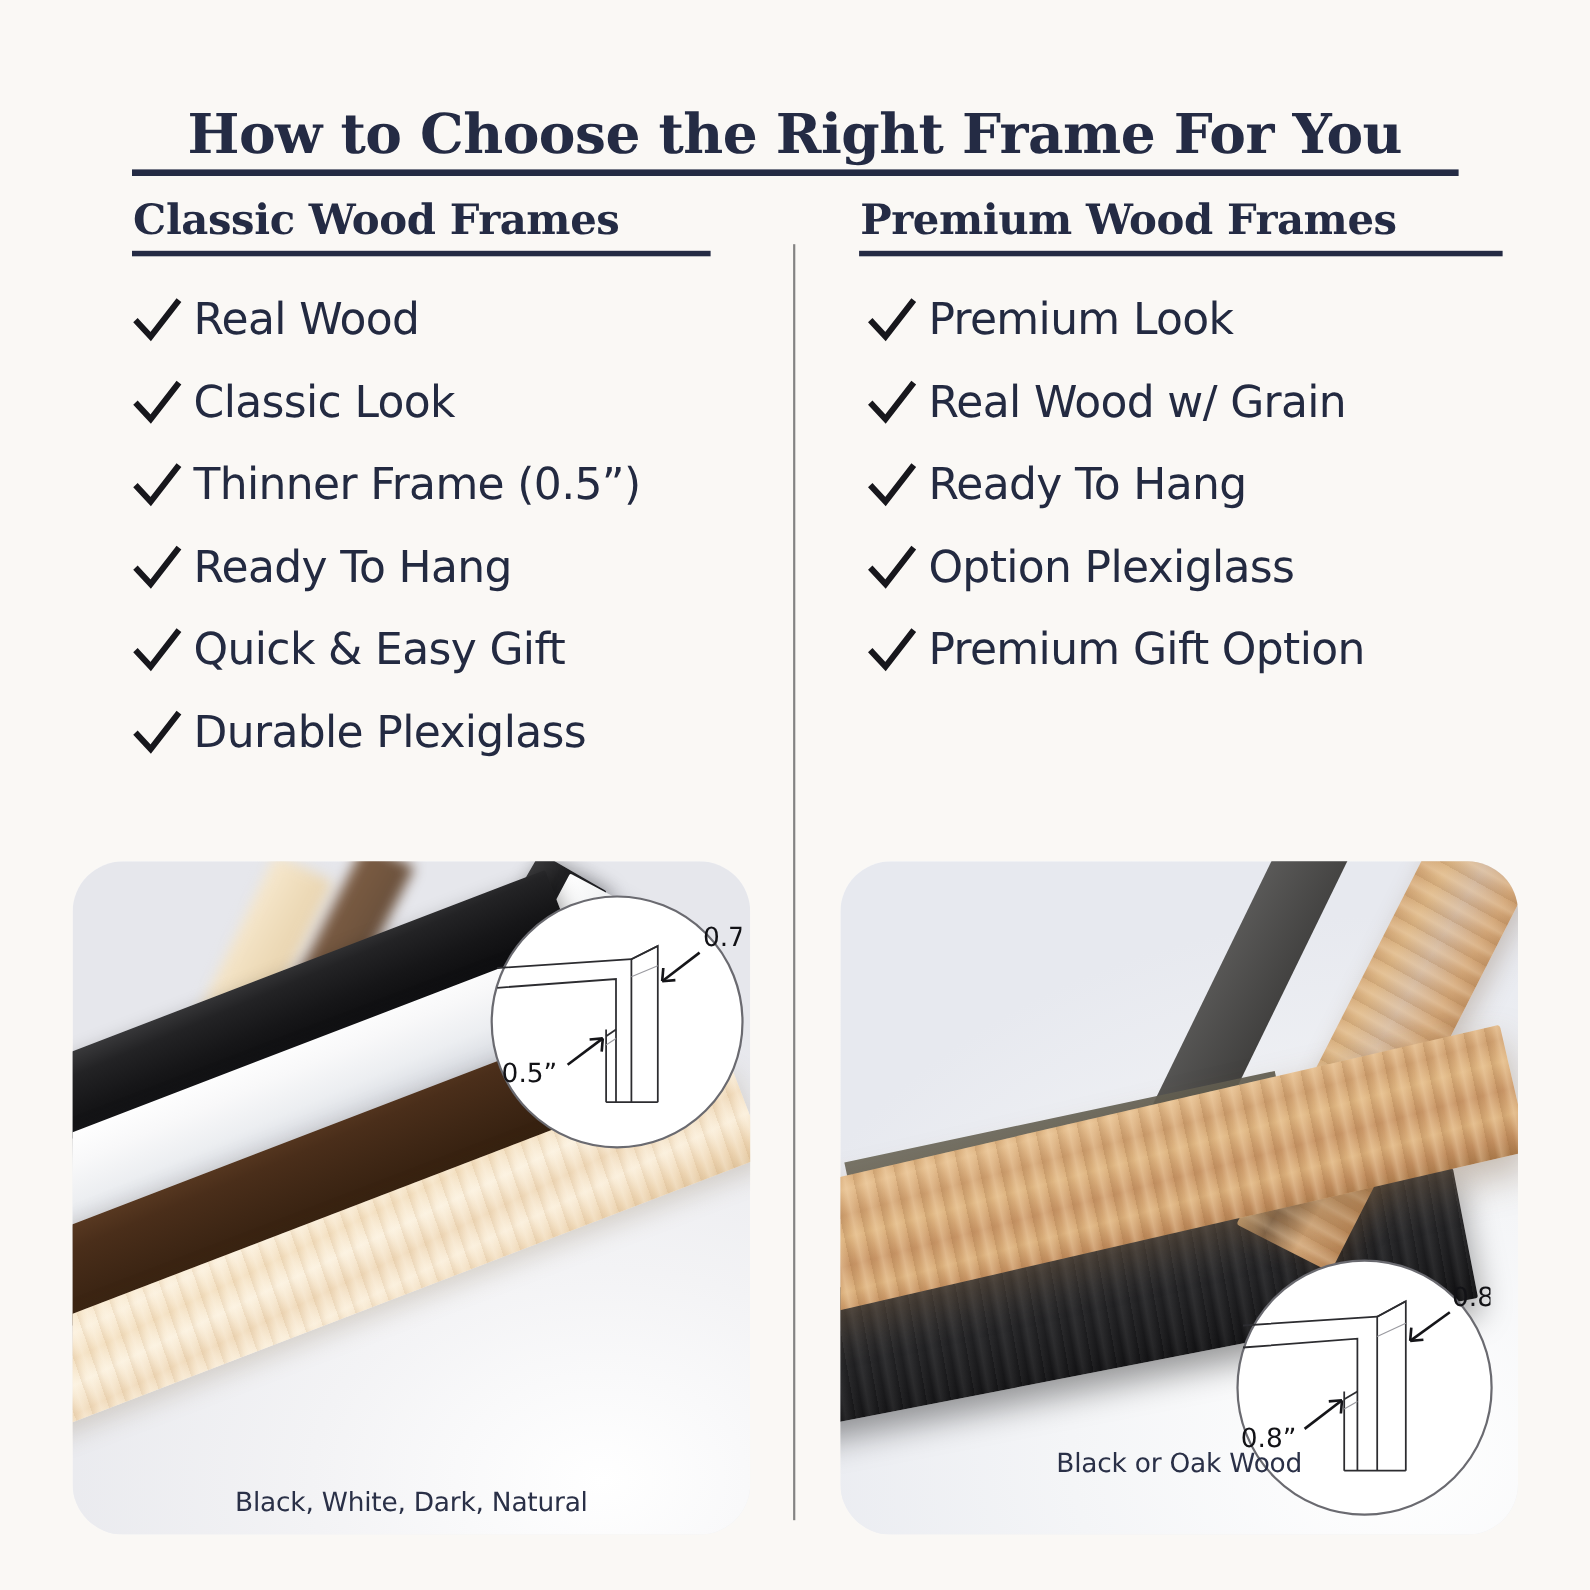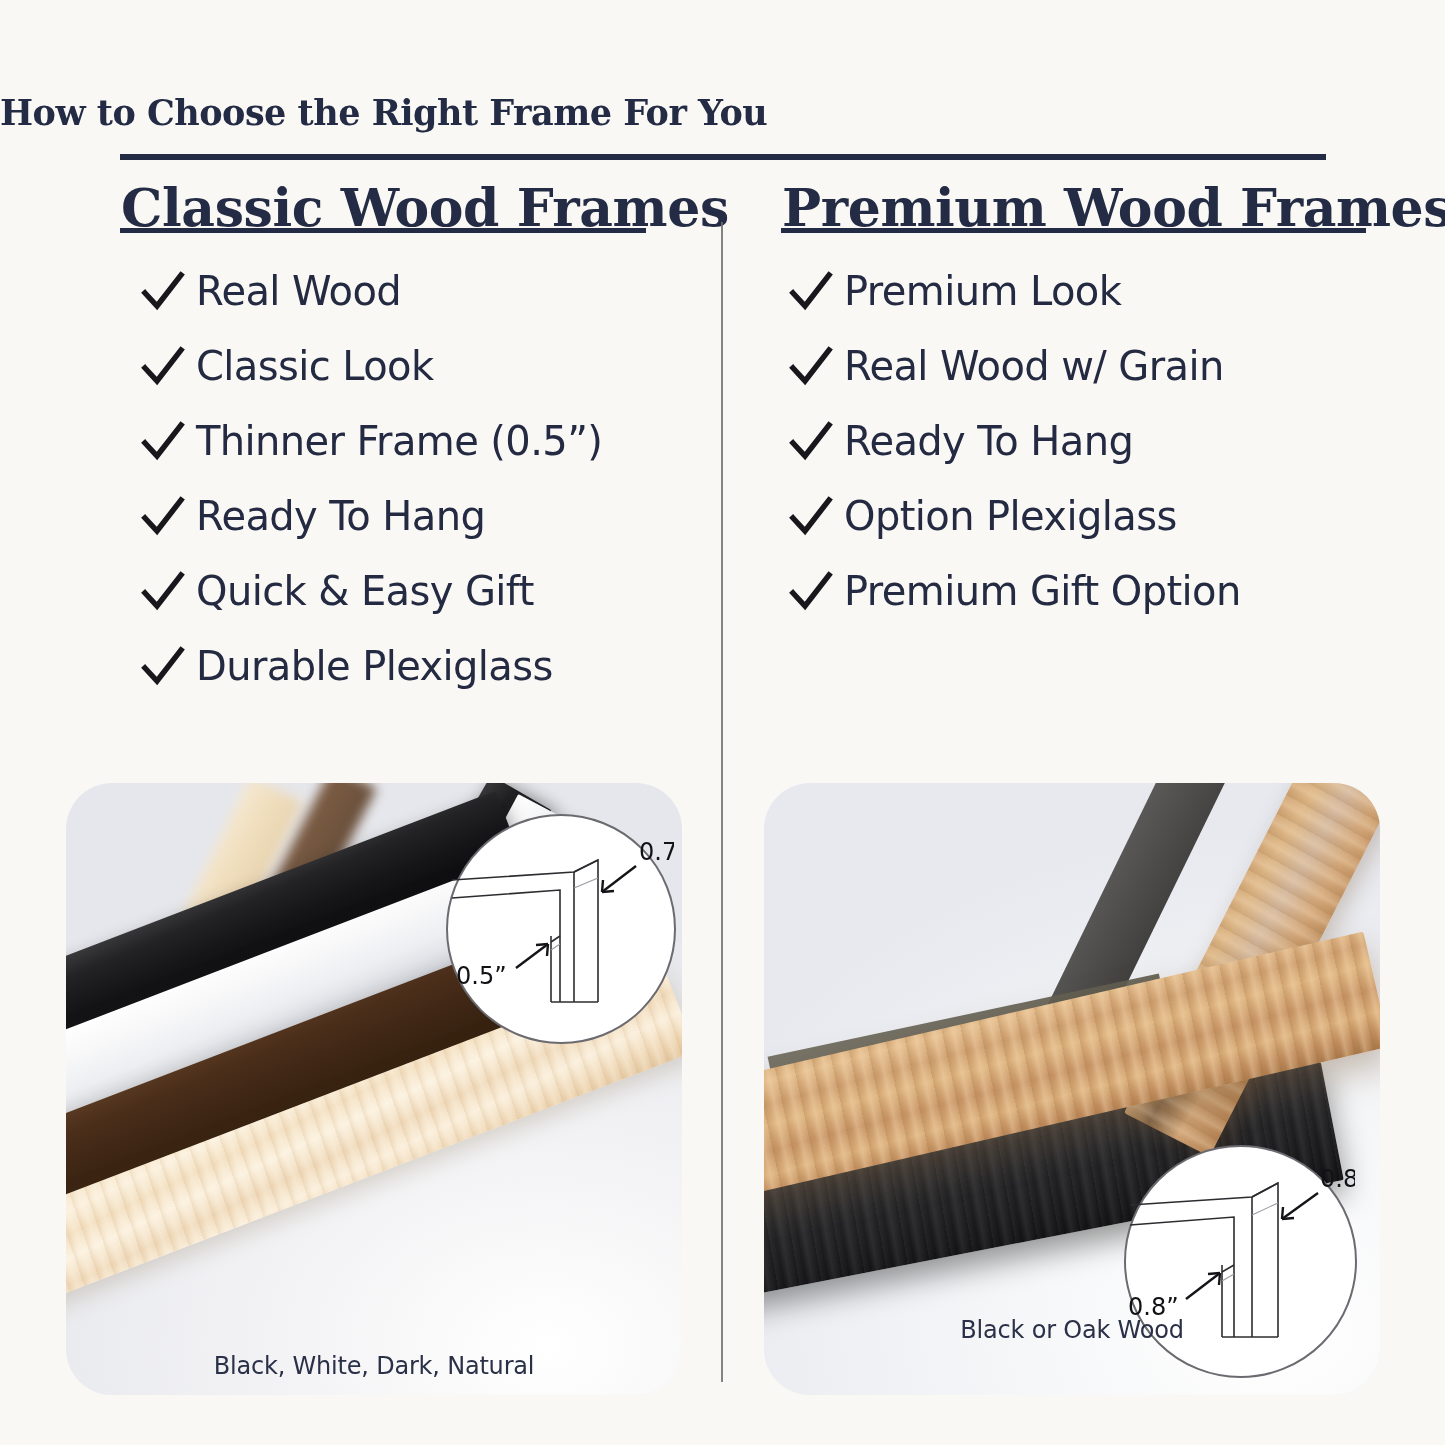--- a/index.html
+++ b/index.html
@@ -18,44 +18,44 @@
     height: 1445px;
     background: #faf8f5;
   }
 
   
   .main-title {
     position: absolute;
     left: 0;
     top: 92px;
     width: 1445px;
-    text-align: left;
+    text-align: center;
     font-family: "DejaVu Serif", "Liberation Serif", serif;
     font-weight: bold;
-    font-size: 35px;
+    font-size: 50px;
     letter-spacing: -0.5px;
     color: #242b44;
     white-space: nowrap;
   }
   .main-title-rule {
     position: absolute;
     left: 120px;
     top: 154px;
     width: 1206px;
     height: 6px;
     background: #242b44;
   }
 
   
   .col-heading {
     position: absolute;
     top: 177px;
     font-family: "DejaVu Serif", "Liberation Serif", serif;
     font-weight: bold;
-    font-size: 52px;
+    font-size: 38px;
     letter-spacing: -0.4px;
     color: #242b44;
     white-space: nowrap;
   }
   .col-heading.left  { left: 121px; }
   .col-heading.right { left: 782px; }
 
   .col-rule {
     position: absolute;
     top: 228px;
@@ -74,21 +74,21 @@
     height: 1160px;
     background: #6e6e6e;
     opacity: .85;
   }
 
   
   .feature-list {
     position: absolute;
     top: 253px;
   }
-  .feature-list.left  { left: 140px; text-align: right; }
+  .feature-list.left  { left: 120px; text-align: right; }
   .feature-list.right { left: 788px; }
 
   .feature-item {
     display: flex;
     align-items: center;
     height: 75px;
     white-space: nowrap;
   }
 
   .check-icon {

